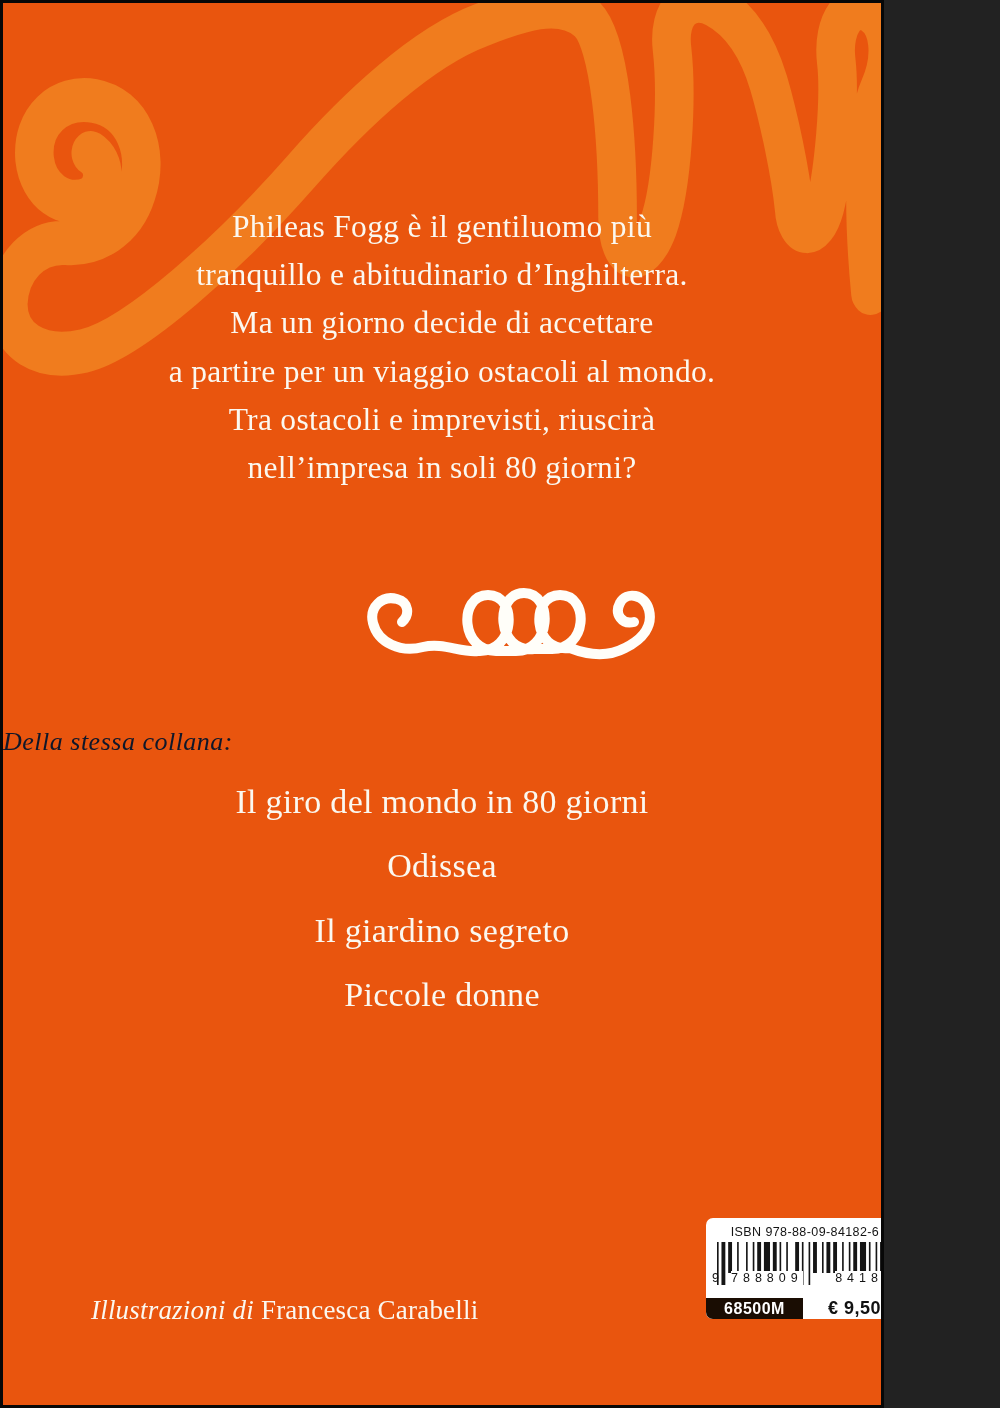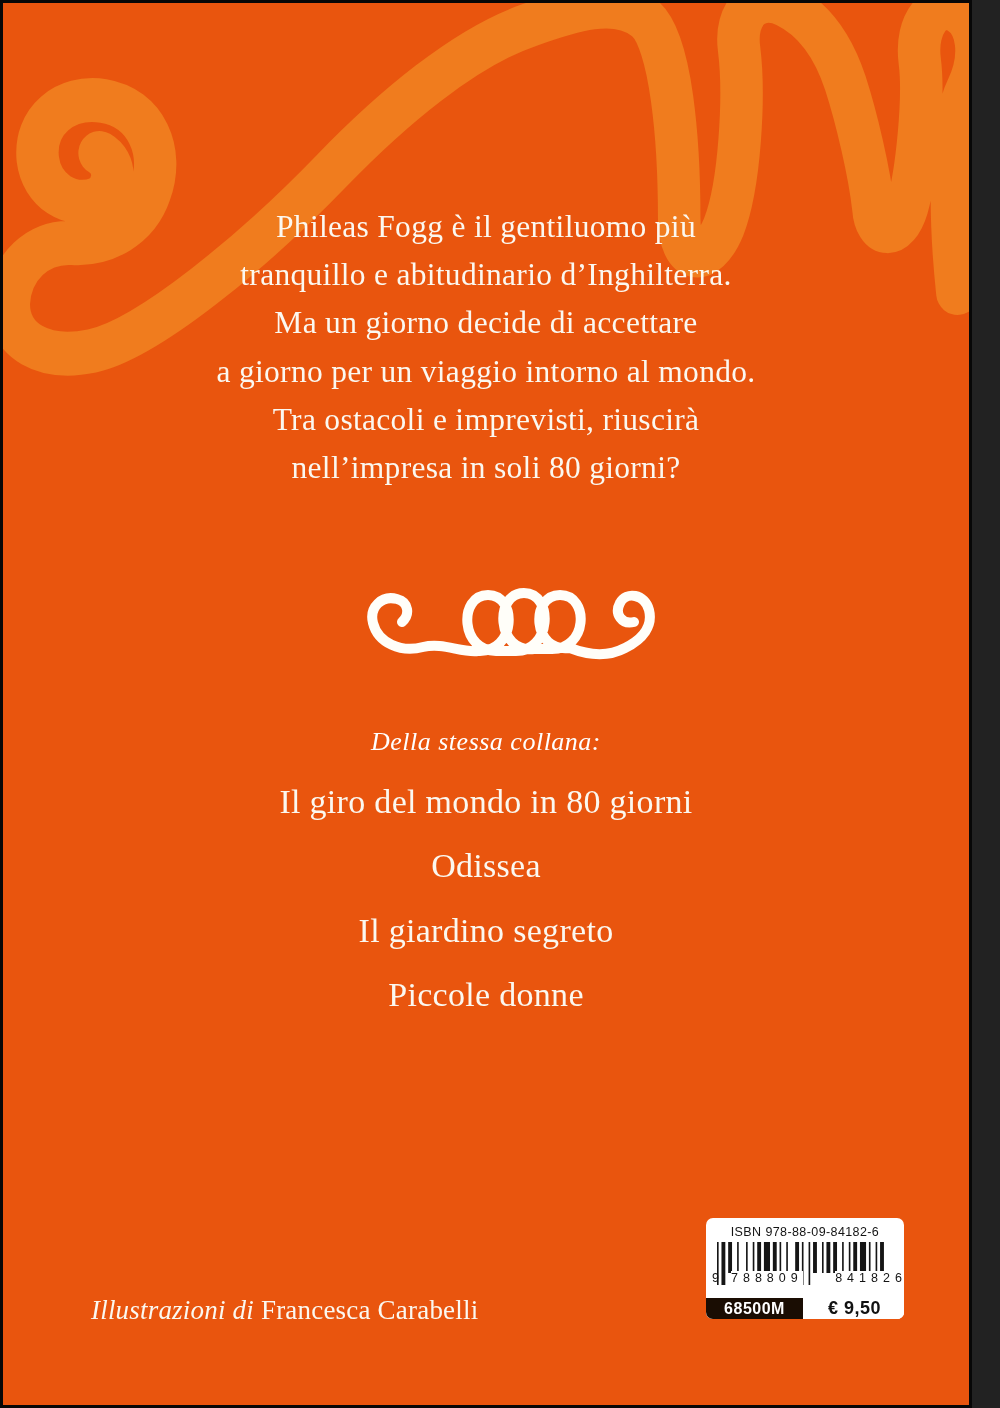--- a/index.html
+++ b/index.html
@@ -1,18 +1,18 @@
 <!DOCTYPE html>
 <html><head>
 <meta charset="utf-8">
 <style>
   html,body{margin:0;padding:0;background:#222;}
   .page{
     position:relative;
-    width:972px;height:1408px;
+    width:884px;height:1408px;
     background:#E9550E;
     border:3px solid #070707;
     box-sizing:border-box;
     overflow:hidden;
     font-family:"Liberation Serif", serif;
     padding-left:39px;
   }
   
   .deco-top{position:absolute;left:0;top:0;width:100%;height:700px;display:block;}
   .deco-top path{fill:none;stroke:#F07C1E;stroke-width:44;stroke-linecap:round;}
@@ -24,21 +24,21 @@
     font-size:31.5px;
     line-height:48.2px;
     letter-spacing:0.3px;
   }
   
   .divider{position:absolute;left:352px;top:578px;width:300px;height:84px;display:block;}
   .divider path{fill:none;stroke:#FFFEF9;stroke-width:10;stroke-linecap:round;}
   
   .series-heading{
     position:absolute;left:0;top:724px;width:100%;
-    text-align:center;color:#ffffff;
+    text-align:left;color:#0f172a;
     font-style:italic;font-size:26px;letter-spacing:0.5px;
   }
   .series-list{
     position:absolute;left:0;top:767px;width:100%;
     text-align:center;color:#FBF8F0;
     font-size:34px;line-height:64.4px;letter-spacing:0.3px;
   }
   
   .credit{
     position:absolute;left:88px;top:1292px;
@@ -108,21 +108,21 @@
       C 946 170 954 95 949 58
       C 944 20 966 -4 988 8
       C 1010 20 1014 54 998 86
       C 983 116 977 190 988 290"></path>
   </svg>
 
   <div class="blurb">
     <div>Phileas Fogg è il gentiluomo più</div>
     <div>tranquillo e abitudinario d’Inghilterra.</div>
     <div>Ma un giorno decide di accettare</div>
-    <div>a giorno per un viaggio intorno al mondo.</div>
+    <div>a partire per un viaggio ostacoli al mondo.</div>
     <div>Tra ostacoli e imprevisti, riuscirà</div>
     <div>nell’impresa in soli 80 giorni?</div>
   </div>
 
   <svg class="divider" viewBox="352 578 300 84" aria-hidden="true">
     <path d="
       M 399 619
       C 407 612 406 599 394 596
       C 379 592 366 604 370 620
       C 375 640 398 650 420 644

